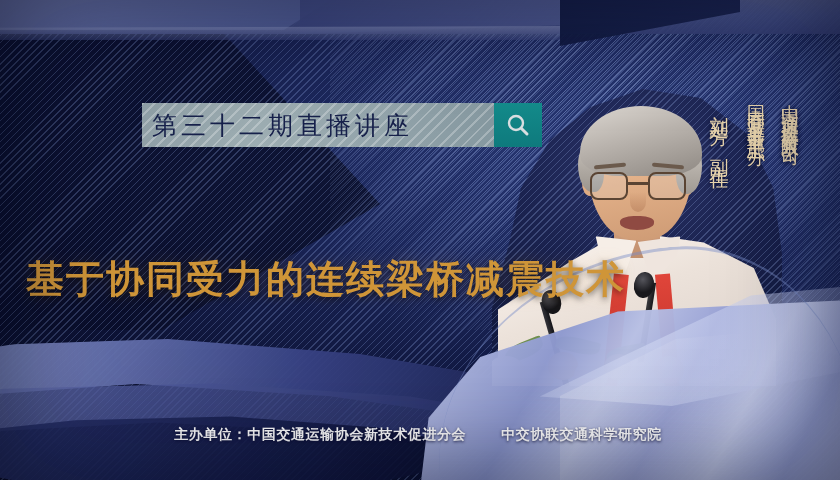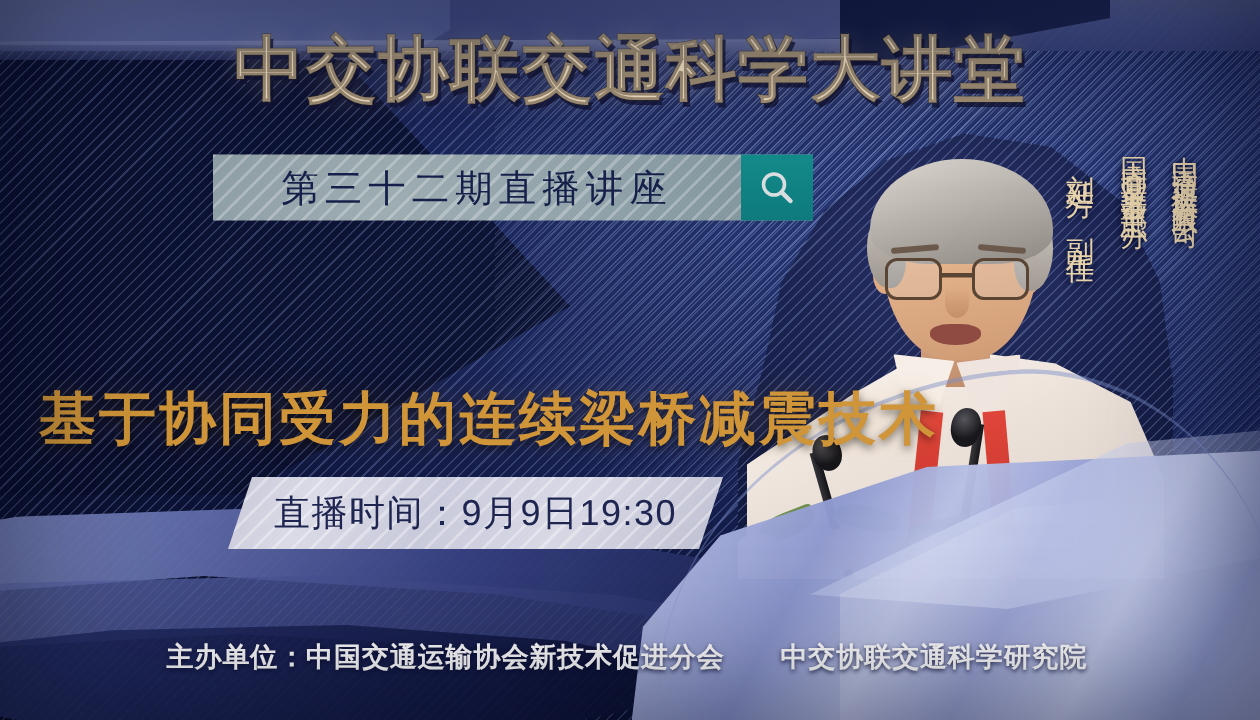--- a/index.html
+++ b/index.html
@@ -188,21 +188,21 @@
     position:absolute;left:142px;top:103px;width:400px;height:44px;
     background:linear-gradient(100deg,#8f9fa6 0%,#9dadb2 30%,#93a4ab 60%,#7f939b 100%);
     display:flex;align-items:center;
   }
   .subbar::after{
     content:"";position:absolute;inset:0;
     background-image:repeating-linear-gradient(135deg,rgba(255,255,255,.26) 0px,rgba(255,255,255,.26) 2px,transparent 2px,transparent 8px);
     pointer-events:none;
   }
   .subbar-text{
-    position:relative;z-index:2;flex:1;text-align:center;
+    position:relative;z-index:2;flex:1;text-align:left;padding-left:10px;
     font-size:25px;font-weight:500;color:#16204a;letter-spacing:4px;white-space:nowrap;
   }
   .subbar-icon{
     position:relative;z-index:2;width:48px;height:44px;flex:0 0 48px;
     background:linear-gradient(180deg,#138a8a 0%,#0e7a7d 100%);
     display:flex;align-items:center;justify-content:center;
   }
   .subbar-icon svg{display:block;}
 
   .headline{
@@ -222,21 +222,21 @@
   .timebox::after{
     content:"";position:absolute;inset:0;
     background-image:repeating-linear-gradient(135deg,rgba(255,255,255,.34) 0px,rgba(255,255,255,.34) 2px,transparent 2px,transparent 9px);
   }
   .timebox-text{
     position:relative;z-index:2;font-size:24px;color:#1e2550;letter-spacing:1px;white-space:nowrap;
   }
 
   .footer{
     position:absolute;left:0;right:4px;top:426px;text-align:center;
-    font-size:18px;font-weight:bold;color:#ffffff;letter-spacing:.6px;
+    font-size:14px;font-weight:bold;color:#ffffff;letter-spacing:.6px;
     text-shadow:0 1px 3px rgba(10,14,46,.8);white-space:nowrap;
   }
   .footer .gap{display:inline-block;width:26px;}
 
   
   .vcol{
     position:absolute;writing-mode:vertical-rl;text-orientation:upright;
     color:#e7d3ac;letter-spacing:4px;white-space:nowrap;
     text-shadow:0 1px 4px rgba(8,12,40,.85);
   }
@@ -306,37 +306,33 @@
       <div class="fl" style="left:142px;top:26px;width:32px;height:30px;background:radial-gradient(circle at 40% 36%,#fff4de,#d8bc84);"></div>
       <div class="fl" style="left:168px;top:20px;width:30px;height:28px;background:radial-gradient(circle at 42% 36%,#ffd7a6,#dd8f43);"></div>
     </div>
   </div>
 
   <div class="silk-right"></div>
   <div class="silk-right2"></div>
   <div class="silk-fold"></div>
   <div class="arc-dark"></div>
 
-  <div class="title">中交协联交通科学大讲堂</div>
 
   <div class="subbar">
     <div class="subbar-text">第三十二期直播讲座</div>
     <div class="subbar-icon">
       <svg width="26" height="26" viewBox="0 0 26 26" aria-hidden="true">
         <circle cx="11" cy="11" r="7" fill="none" stroke="#d8dde0" stroke-width="2.4"></circle>
         <line x1="16.2" y1="16.2" x2="22" y2="22" stroke="#d8dde0" stroke-width="3" stroke-linecap="round"></line>
       </svg>
     </div>
   </div>
 
   <div class="headline">基于协同受力的连续梁桥减震技术</div>
 
-  <div class="timebox">
-    <div class="timebox-text">直播时间：9月9日19:30</div>
-  </div>
 
   <div class="vcol vcol-name">刘延芳　副主任</div>
   <div class="vcol vcol-dept">国内直营业务事业部总工办</div>
   <div class="vcol vcol-org">中国交通建设股份有限公司</div>
 
   <div class="footer">
     <span>主办单位：中国交通运输协会新技术促进分会</span>
     <span class="gap"></span>
     <span>中交协联交通科学研究院</span>
   </div>

